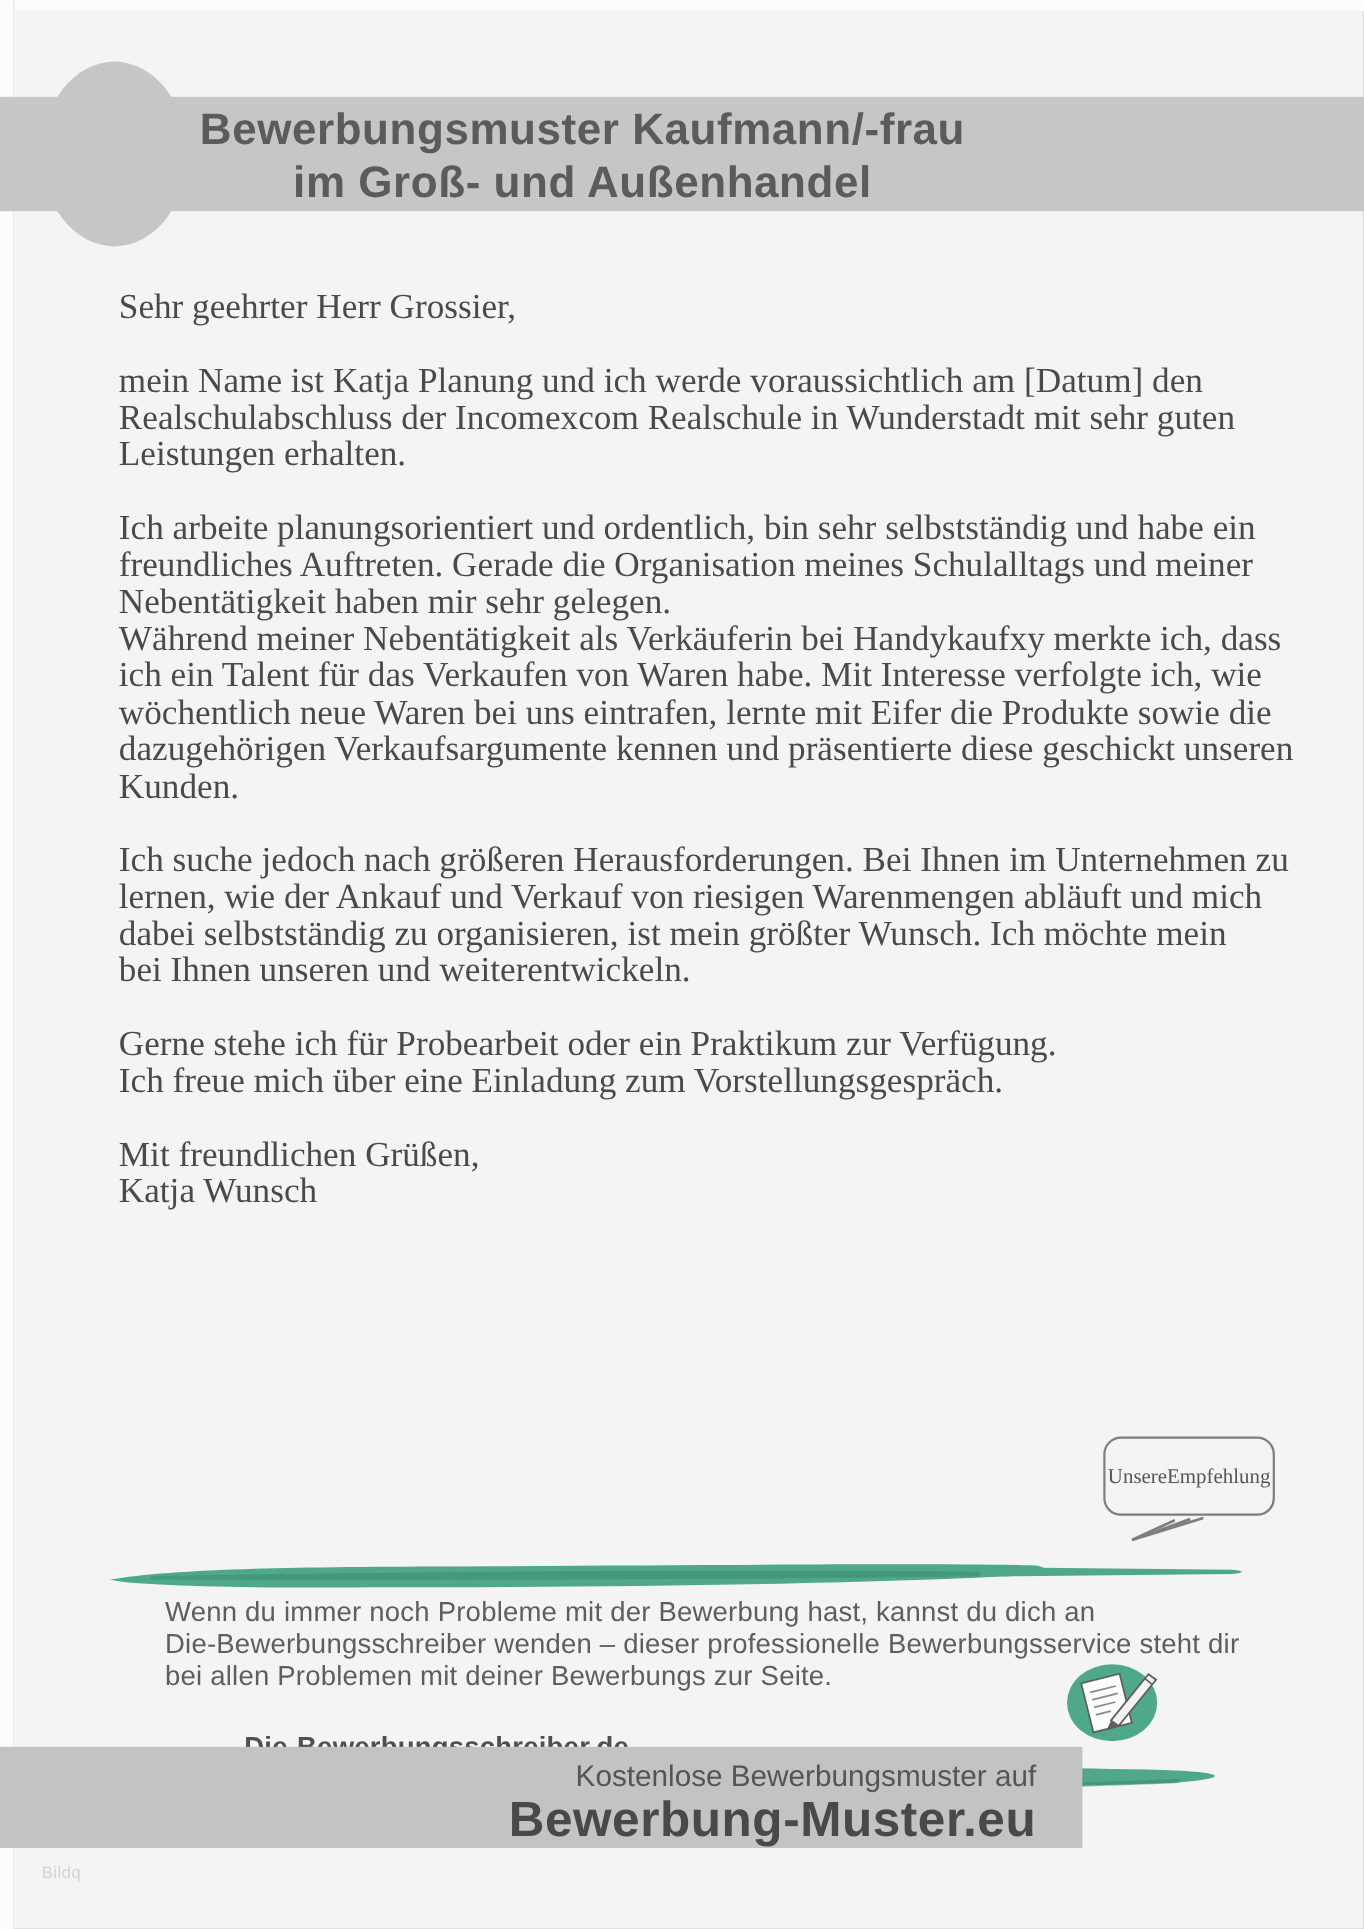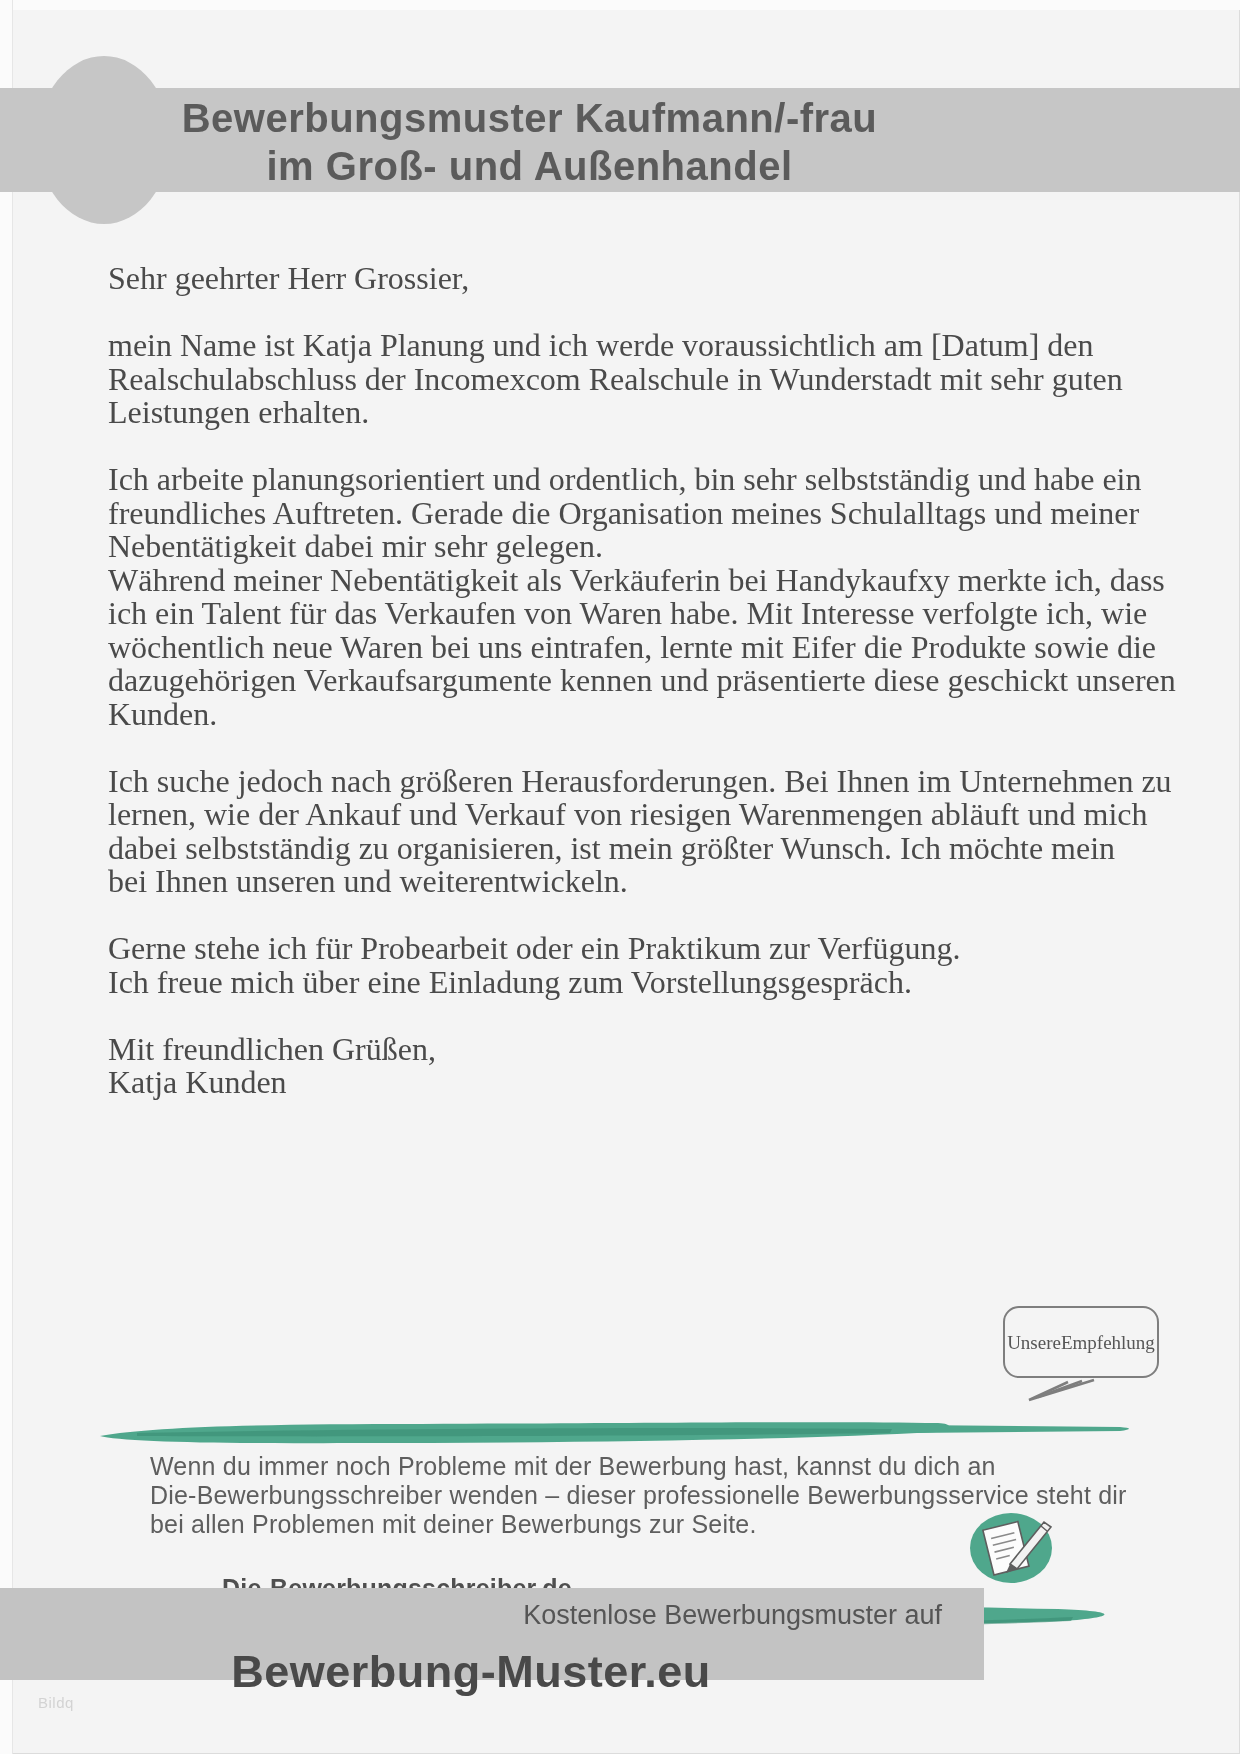--- a/index.html
+++ b/index.html
@@ -75,21 +75,21 @@
     letter-spacing:0.2px;cursor:pointer;margin-left:16px;
   }
 
   
   .footer{
     position:absolute;left:0;top:1588px;width:984px;height:92px;
     background:var(--footer);box-sizing:border-box;
     padding:12px 42px 0 0;text-align:right;
   }
   .footer .tagline{font-size:27px;line-height:30px;color:#555555;}
-  .footer .brand{font-size:45px;line-height:46px;font-weight:bold;color:#494949;letter-spacing:0.5px;margin-top:19px;text-align:center;}
+  .footer .brand{font-size:45px;line-height:46px;font-weight:bold;color:#494949;letter-spacing:0.5px;margin-top:1px;}
   .watermark{
     position:absolute;left:38px;top:1694px;
     font-size:15px;color:#d3d3d3;letter-spacing:0.5px;
   }
 </style>
 </head>
 <body>
 
 <div class="page">
 
@@ -108,40 +108,40 @@
         <div class="line">Sehr geehrter Herr Grossier,</div>
       </div>
       <div class="para">
         <div class="line">mein Name ist Katja Planung und ich werde voraussichtlich am [Datum] den</div>
         <div class="line">Realschulabschluss der Incomexcom Realschule in Wunderstadt mit sehr guten</div>
         <div class="line">Leistungen erhalten.</div>
       </div>
       <div class="para">
         <div class="line">Ich arbeite planungsorientiert und ordentlich, bin sehr selbstständig und habe ein</div>
         <div class="line">freundliches Auftreten. Gerade die Organisation meines Schulalltags und meiner</div>
-        <div class="line">Nebentätigkeit dabei mir sehr gelegen.</div>
+        <div class="line">Nebentätigkeit haben mir sehr gelegen.</div>
         <div class="line">Während meiner Nebentätigkeit als Verkäuferin bei Handykaufxy merkte ich, dass</div>
         <div class="line">ich ein Talent für das Verkaufen von Waren habe. Mit Interesse verfolgte ich, wie</div>
         <div class="line">wöchentlich neue Waren bei uns eintrafen, lernte mit Eifer die Produkte sowie die</div>
         <div class="line">dazugehörigen Verkaufsargumente kennen und präsentierte diese geschickt unseren</div>
         <div class="line">Kunden.</div>
       </div>
       <div class="para">
         <div class="line">Ich suche jedoch nach größeren Herausforderungen. Bei Ihnen im Unternehmen zu</div>
         <div class="line">lernen, wie der Ankauf und Verkauf von riesigen Warenmengen abläuft und mich</div>
         <div class="line">dabei selbstständig zu organisieren, ist mein größter Wunsch. Ich möchte mein</div>
         <div class="line">bei Ihnen unseren und weiterentwickeln.</div>
       </div>
       <div class="para">
         <div class="line">Gerne stehe ich für Probearbeit oder ein Praktikum zur Verfügung.</div>
         <div class="line">Ich freue mich über eine Einladung zum Vorstellungsgespräch.</div>
       </div>
       <div class="para">
         <div class="line">Mit freundlichen Grüßen,</div>
-        <div class="line">Katja Kunden</div>
+        <div class="line">Katja Wunsch</div>
       </div>
     </div>
 
   <div class="bubble">
     <div>Unsere</div>
     <div>Empfehlung</div>
   </div>
   <svg class="bubble-tail" viewBox="0 0 76 26">
     <path d="M70 2 L5 22 L44 4"></path>
     <path d="M58 3 L14 19"></path>

